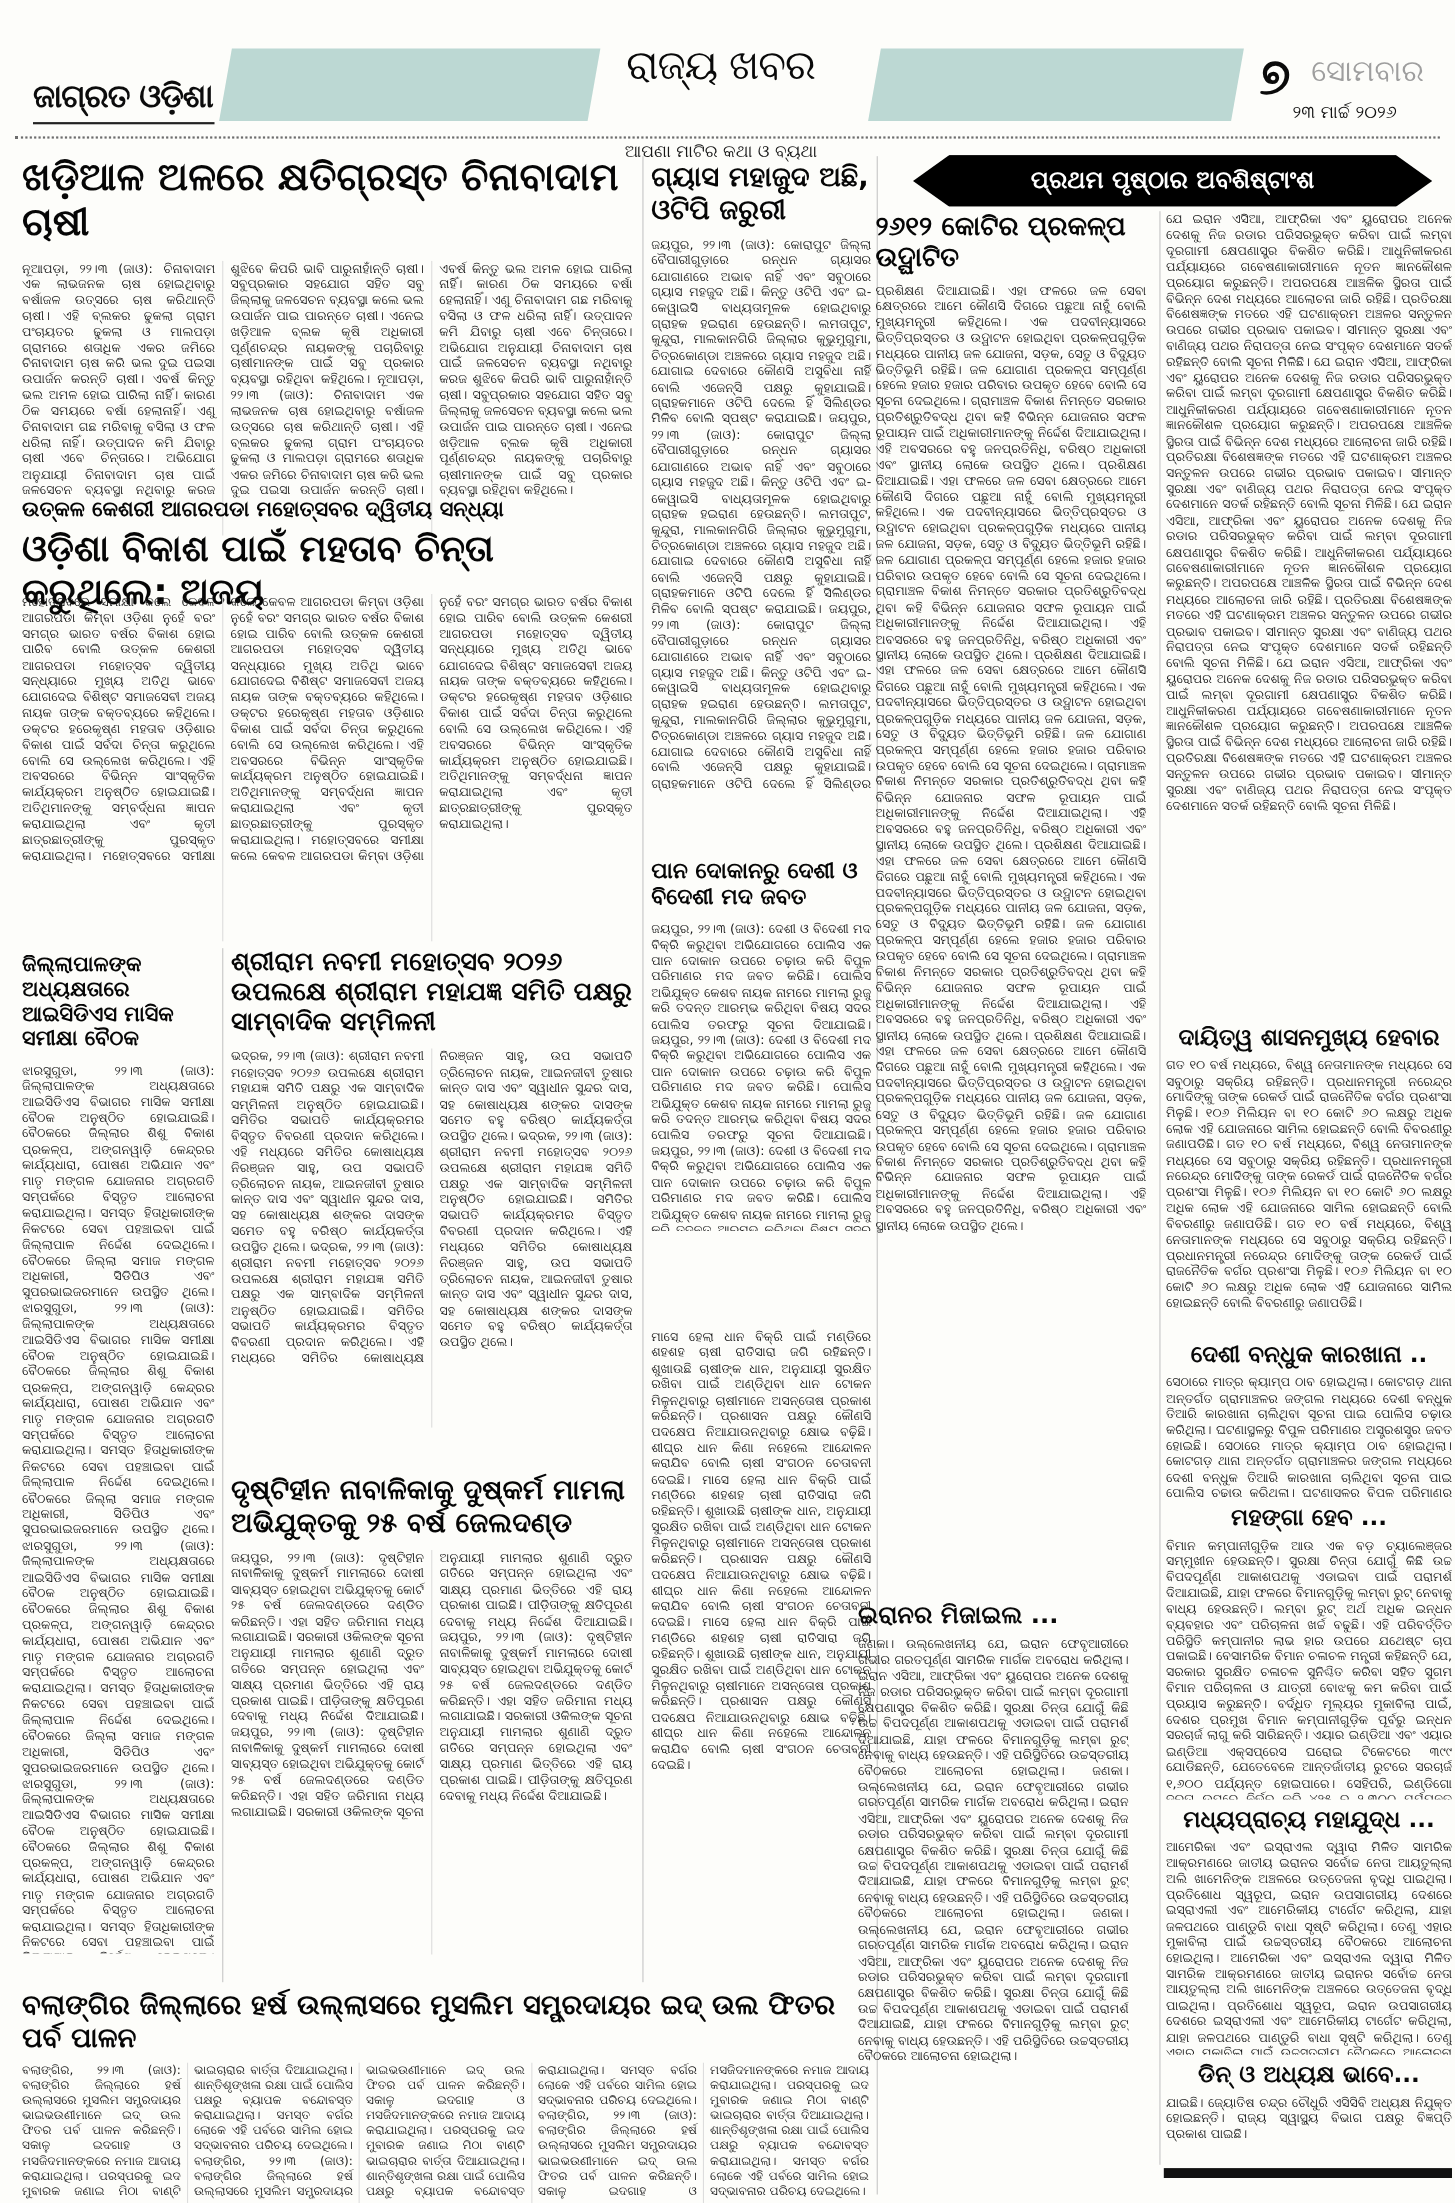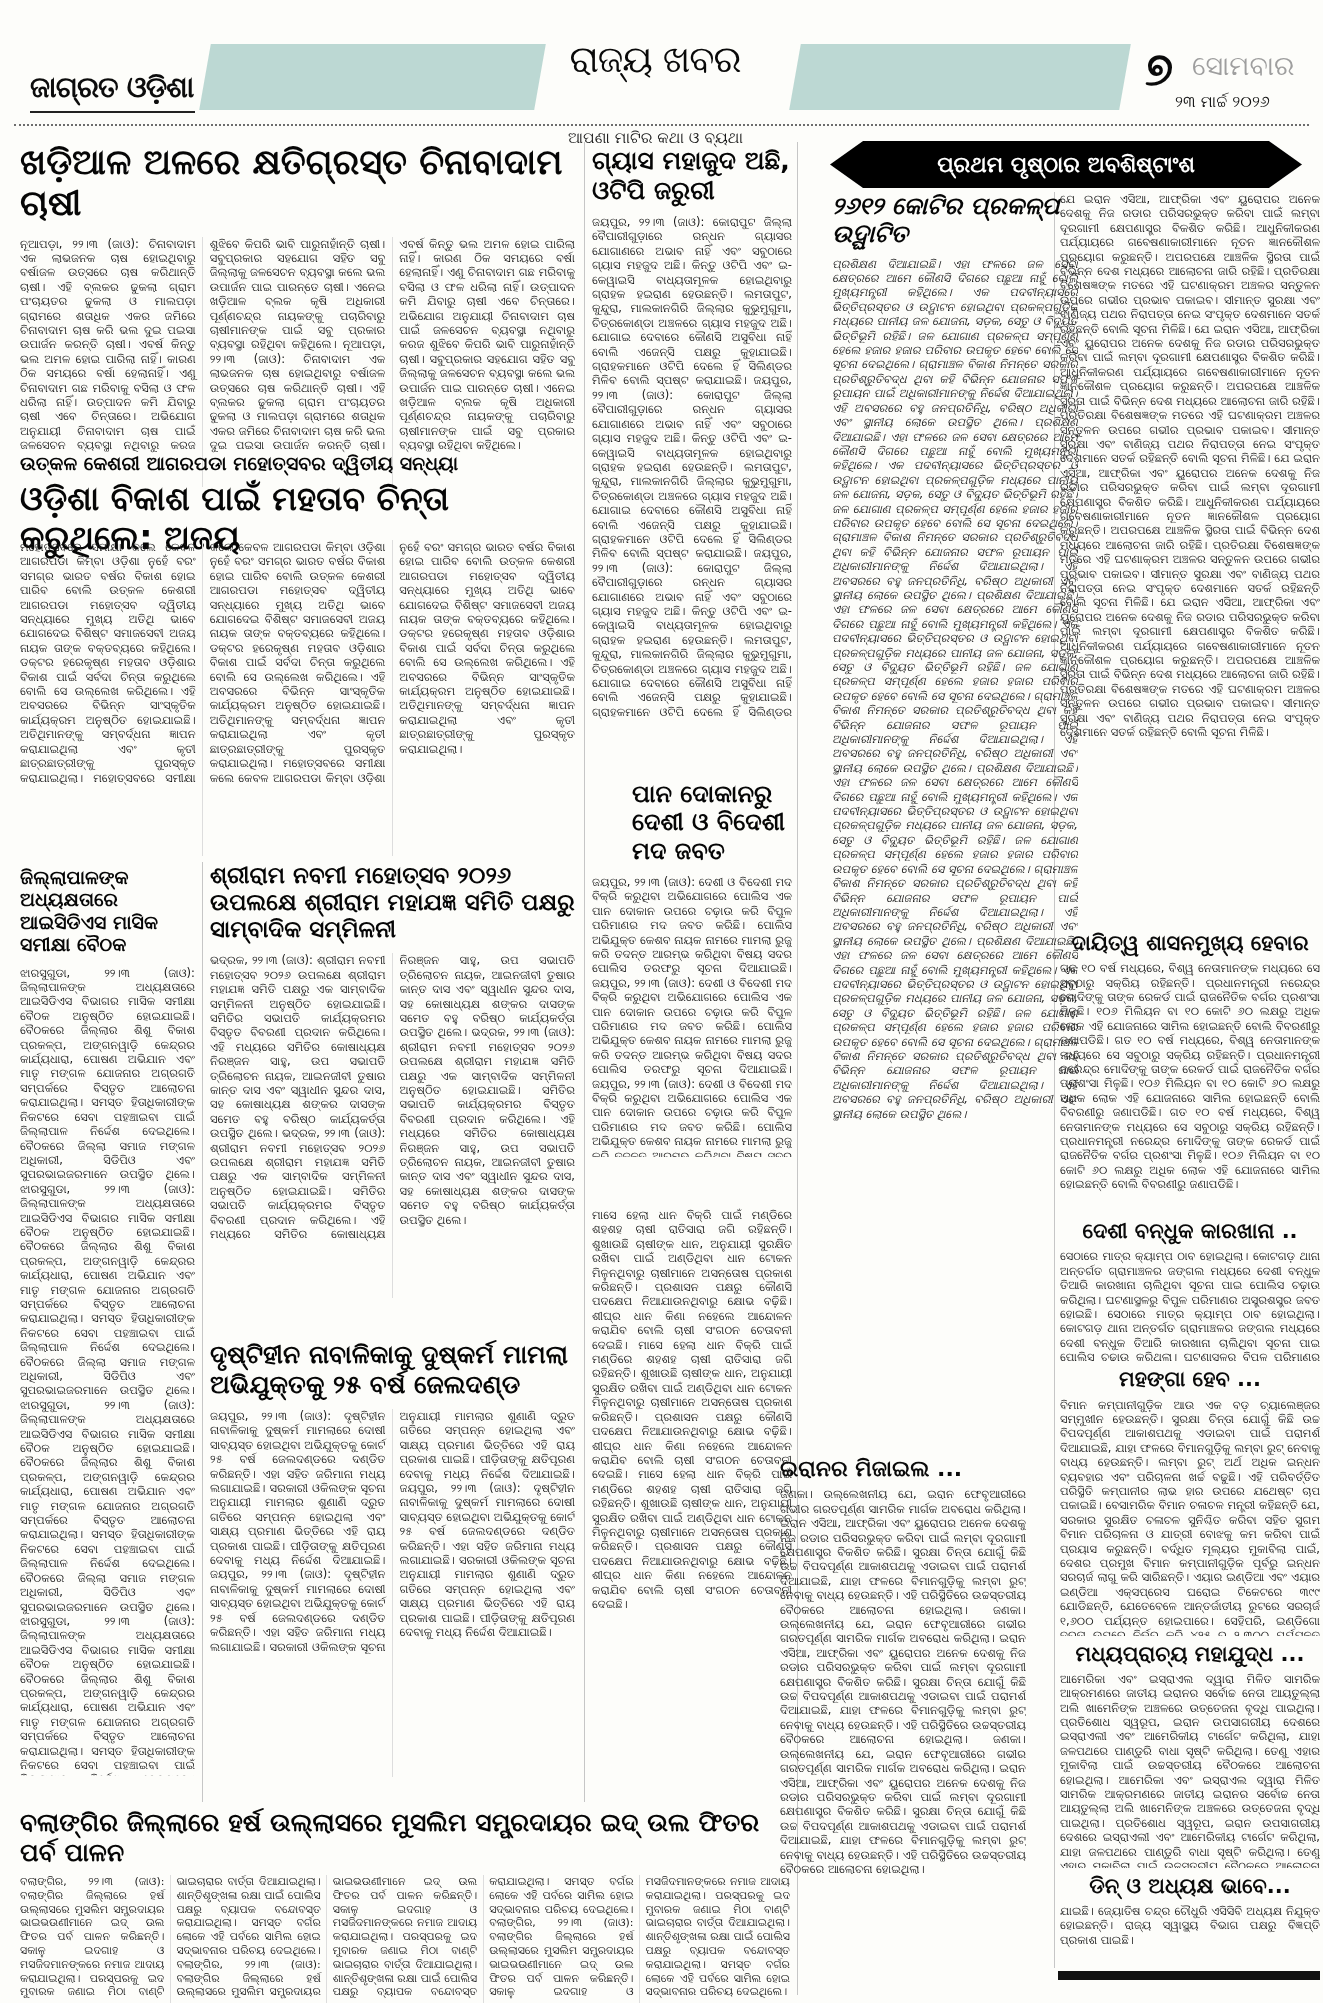--- a/index.html
+++ b/index.html
@@ -64,21 +64,21 @@
   <div class="abs" style="left:20px;top:142px;width:555px;">
     <div class="hl" style="font-size:35px;">ଖଡ଼ିଆଳ ଅଳରେ କ୍ଷତିଗ୍ରସ୍ତ ଚିନାବାଦାମ ଚାଷୀ</div>
     <div class="body-txt cols3" style="height:250px;margin-top:12px;">ନୂଆପଡ଼ା, ୨୨।୩ (ଜାଓ): ଚିନାବାଦାମ ଏକ ଲାଭଜନକ ଚାଷ ହୋଇଥିବାରୁ ବର୍ଷାଜଳ ଉତ୍ସରେ ଚାଷ କରିଥାନ୍ତି ଚାଷୀ। ଏହି ବ୍ଲକର ଢୁକଲା ଗ୍ରାମ ପଂଚାୟତର ଢୁକଲା ଓ ମାଲପଡ଼ା ଗ୍ରାମରେ ଶତାଧିକ ଏକର ଜମିରେ ଚିନାବାଦାମ ଚାଷ କରି ଭଲ ଦୁଇ ପଇସା ଉପାର୍ଜନ କରନ୍ତି ଚାଷୀ। ଏବର୍ଷ କିନ୍ତୁ ଭଲ ଅମଳ ହୋଇ ପାରିଲା ନାହିଁ। କାରଣ ଠିକ ସମୟରେ ବର୍ଷା ହେଲାନାହିଁ। ଏଣୁ ଚିନାବାଦାମ ଗଛ ମରିବାକୁ ବସିଲା ଓ ଫଳ ଧରିଲା ନାହିଁ। ଉତ୍ପାଦନ କମି ଯିବାରୁ ଚାଷୀ ଏବେ ଚିନ୍ତାରେ। ଅଭିଯୋଗ ଅନୁଯାୟୀ ଚିନାବାଦାମ ଚାଷ ପାଇଁ ଜଳସେଚନ ବ୍ୟବସ୍ଥା ନଥିବାରୁ କରଜ ଶୁଝିବେ କିପରି ଭାବି ପାରୁନାହାଁନ୍ତି ଚାଷୀ। ସବୁପ୍ରକାର ସହଯୋଗ ସହିତ ସବୁ ଜିଲ୍ଲାକୁ ଜଳସେଚନ ବ୍ୟବସ୍ଥା କଲେ ଭଲ ଉପାର୍ଜନ ପାଇ ପାରନ୍ତେ ଚାଷୀ। ଏନେଇ ଖଡ଼ିଆଳ ବ୍ଲକ କୃଷି ଅଧିକାରୀ ପୂର୍ଣ୍ଣଚନ୍ଦ୍ର ନାୟକଙ୍କୁ ପଚାରିବାରୁ ଚାଷୀମାନଙ୍କ ପାଇଁ ସବୁ ପ୍ରକାର ବ୍ୟବସ୍ଥା ରହିଥିବା କହିଥିଲେ। ନୂଆପଡ଼ା, ୨୨।୩ (ଜାଓ): ଚିନାବାଦାମ ଏକ ଲାଭଜନକ ଚାଷ ହୋଇଥିବାରୁ ବର୍ଷାଜଳ ଉତ୍ସରେ ଚାଷ କରିଥାନ୍ତି ଚାଷୀ। ଏହି ବ୍ଲକର ଢୁକଲା ଗ୍ରାମ ପଂଚାୟତର ଢୁକଲା ଓ ମାଲପଡ଼ା ଗ୍ରାମରେ ଶତାଧିକ ଏକର ଜମିରେ ଚିନାବାଦାମ ଚାଷ କରି ଭଲ ଦୁଇ ପଇସା ଉପାର୍ଜନ କରନ୍ତି ଚାଷୀ। ଏବର୍ଷ କିନ୍ତୁ ଭଲ ଅମଳ ହୋଇ ପାରିଲା ନାହିଁ। କାରଣ ଠିକ ସମୟରେ ବର୍ଷା ହେଲାନାହିଁ। ଏଣୁ ଚିନାବାଦାମ ଗଛ ମରିବାକୁ ବସିଲା ଓ ଫଳ ଧରିଲା ନାହିଁ। ଉତ୍ପାଦନ କମି ଯିବାରୁ ଚାଷୀ ଏବେ ଚିନ୍ତାରେ। ଅଭିଯୋଗ ଅନୁଯାୟୀ ଚିନାବାଦାମ ଚାଷ ପାଇଁ ଜଳସେଚନ ବ୍ୟବସ୍ଥା ନଥିବାରୁ କରଜ ଶୁଝିବେ କିପରି ଭାବି ପାରୁନାହାଁନ୍ତି ଚାଷୀ। ସବୁପ୍ରକାର ସହଯୋଗ ସହିତ ସବୁ ଜିଲ୍ଲାକୁ ଜଳସେଚନ ବ୍ୟବସ୍ଥା କଲେ ଭଲ ଉପାର୍ଜନ ପାଇ ପାରନ୍ତେ ଚାଷୀ। ଏନେଇ ଖଡ଼ିଆଳ ବ୍ଲକ କୃଷି ଅଧିକାରୀ ପୂର୍ଣ୍ଣଚନ୍ଦ୍ର ନାୟକଙ୍କୁ ପଚାରିବାରୁ ଚାଷୀମାନଙ୍କ ପାଇଁ ସବୁ ପ୍ରକାର ବ୍ୟବସ୍ଥା ରହିଥିବା କହିଥିଲେ।</div>
   </div>
 
   <div class="abs" style="left:592px;top:146px;width:200px;">
     <div class="hl center" style="font-size:25px;">ଗ୍ୟାସ ମହାଜୁଦ ଅଛି, ଓଟିପି ଜରୁରୀ</div>
     <div class="body-txt" style="height:505px;margin-top:10px;">ଜୟପୁର, ୨୨।୩ (ଜାଓ): କୋରାପୁଟ ଜିଲ୍ଲା ବୈପାରୀଗୁଡ଼ାରେ ରନ୍ଧନ ଗ୍ୟାସର ଯୋଗାଣରେ ଅଭାବ ନାହିଁ ଏବଂ ସବୁଠାରେ ଗ୍ୟାସ ମହଜୁଦ ଅଛି। କିନ୍ତୁ ଓଟିପି ଏବଂ ଇ-କେୱାଇସି ବାଧ୍ୟତାମୂଳକ ହୋଇଥିବାରୁ ଗ୍ରାହକ ହଇରାଣ ହେଉଛନ୍ତି। ଲମତାପୁଟ, କୁନ୍ଦୁରା, ମାଲକାନଗିରି ଜିଲ୍ଲାର କୁଭୁମୁଗୁମା, ଚିତ୍ରକୋଣ୍ଡା ଅଞ୍ଚଳରେ ଗ୍ୟାସ ମହଜୁଦ ଅଛି। ଯୋଗାଇ ଦେବାରେ କୌଣସି ଅସୁବିଧା ନାହିଁ ବୋଲି ଏଜେନ୍ସି ପକ୍ଷରୁ କୁହାଯାଇଛି। ଗ୍ରାହକମାନେ ଓଟିପି ଦେଲେ ହିଁ ସିଲିଣ୍ଡର ମିଳିବ ବୋଲି ସ୍ପଷ୍ଟ କରାଯାଇଛି। ଜୟପୁର, ୨୨।୩ (ଜାଓ): କୋରାପୁଟ ଜିଲ୍ଲା ବୈପାରୀଗୁଡ଼ାରେ ରନ୍ଧନ ଗ୍ୟାସର ଯୋଗାଣରେ ଅଭାବ ନାହିଁ ଏବଂ ସବୁଠାରେ ଗ୍ୟାସ ମହଜୁଦ ଅଛି। କିନ୍ତୁ ଓଟିପି ଏବଂ ଇ-କେୱାଇସି ବାଧ୍ୟତାମୂଳକ ହୋଇଥିବାରୁ ଗ୍ରାହକ ହଇରାଣ ହେଉଛନ୍ତି। ଲମତାପୁଟ, କୁନ୍ଦୁରା, ମାଲକାନଗିରି ଜିଲ୍ଲାର କୁଭୁମୁଗୁମା, ଚିତ୍ରକୋଣ୍ଡା ଅଞ୍ଚଳରେ ଗ୍ୟାସ ମହଜୁଦ ଅଛି। ଯୋଗାଇ ଦେବାରେ କୌଣସି ଅସୁବିଧା ନାହିଁ ବୋଲି ଏଜେନ୍ସି ପକ୍ଷରୁ କୁହାଯାଇଛି। ଗ୍ରାହକମାନେ ଓଟିପି ଦେଲେ ହିଁ ସିଲିଣ୍ଡର ମିଳିବ ବୋଲି ସ୍ପଷ୍ଟ କରାଯାଇଛି। ଜୟପୁର, ୨୨।୩ (ଜାଓ): କୋରାପୁଟ ଜିଲ୍ଲା ବୈପାରୀଗୁଡ଼ାରେ ରନ୍ଧନ ଗ୍ୟାସର ଯୋଗାଣରେ ଅଭାବ ନାହିଁ ଏବଂ ସବୁଠାରେ ଗ୍ୟାସ ମହଜୁଦ ଅଛି। କିନ୍ତୁ ଓଟିପି ଏବଂ ଇ-କେୱାଇସି ବାଧ୍ୟତାମୂଳକ ହୋଇଥିବାରୁ ଗ୍ରାହକ ହଇରାଣ ହେଉଛନ୍ତି। ଲମତାପୁଟ, କୁନ୍ଦୁରା, ମାଲକାନଗିରି ଜିଲ୍ଲାର କୁଭୁମୁଗୁମା, ଚିତ୍ରକୋଣ୍ଡା ଅଞ୍ଚଳରେ ଗ୍ୟାସ ମହଜୁଦ ଅଛି। ଯୋଗାଇ ଦେବାରେ କୌଣସି ଅସୁବିଧା ନାହିଁ ବୋଲି ଏଜେନ୍ସି ପକ୍ଷରୁ କୁହାଯାଇଛି। ଗ୍ରାହକମାନେ ଓଟିପି ଦେଲେ ହିଁ ସିଲିଣ୍ଡର ମିଳିବ ବୋଲି ସ୍ପଷ୍ଟ କରାଯାଇଛି।</div>
   </div>
 
-  <div class="abs" style="left:832px;top:192px;width:246px;font-style:italic;">
+  <div class="abs" style="left:796px;top:192px;width:246px;">
     <div class="hl" style="font-size:24px;">୨୬୧୨ କୋଟିର ପ୍ରକଳ୍ପ ଉଦ୍ଘାଟିତ</div>
     <div class="body-txt" style="height:1195px;margin-top:8px;">ପ୍ରଶିକ୍ଷଣ ଦିଆଯାଇଛି। ଏହା ଫଳରେ ଜଳ ସେବା କ୍ଷେତ୍ରରେ ଆମେ କୌଣସି ଦିଗରେ ପଛୁଆ ନାହୁଁ ବୋଲି ମୁଖ୍ୟମନ୍ତ୍ରୀ କହିଥିଲେ। ଏକ ପଦବୀନ୍ୟାସରେ ଭିତ୍ତିପ୍ରସ୍ତର ଓ ଉଦ୍ଘାଟନ ହୋଇଥିବା ପ୍ରକଳ୍ପଗୁଡ଼ିକ ମଧ୍ୟରେ ପାନୀୟ ଜଳ ଯୋଜନା, ସଡ଼କ, ସେତୁ ଓ ବିଦ୍ୟୁତ ଭିତ୍ତିଭୂମି ରହିଛି। ଜଳ ଯୋଗାଣ ପ୍ରକଳ୍ପ ସମ୍ପୂର୍ଣ୍ଣ ହେଲେ ହଜାର ହଜାର ପରିବାର ଉପକୃତ ହେବେ ବୋଲି ସେ ସୂଚନା ଦେଇଥିଲେ। ଗ୍ରାମାଞ୍ଚଳ ବିକାଶ ନିମନ୍ତେ ସରକାର ପ୍ରତିଶ୍ରୁତିବଦ୍ଧ ଥିବା କହି ବିଭିନ୍ନ ଯୋଜନାର ସଫଳ ରୂପାୟନ ପାଇଁ ଅଧିକାରୀମାନଙ୍କୁ ନିର୍ଦ୍ଦେଶ ଦିଆଯାଇଥିଲା। ଏହି ଅବସରରେ ବହୁ ଜନପ୍ରତିନିଧି, ବରିଷ୍ଠ ଅଧିକାରୀ ଏବଂ ସ୍ଥାନୀୟ ଲୋକେ ଉପସ୍ଥିତ ଥିଲେ। ପ୍ରଶିକ୍ଷଣ ଦିଆଯାଇଛି। ଏହା ଫଳରେ ଜଳ ସେବା କ୍ଷେତ୍ରରେ ଆମେ କୌଣସି ଦିଗରେ ପଛୁଆ ନାହୁଁ ବୋଲି ମୁଖ୍ୟମନ୍ତ୍ରୀ କହିଥିଲେ। ଏକ ପଦବୀନ୍ୟାସରେ ଭିତ୍ତିପ୍ରସ୍ତର ଓ ଉଦ୍ଘାଟନ ହୋଇଥିବା ପ୍ରକଳ୍ପଗୁଡ଼ିକ ମଧ୍ୟରେ ପାନୀୟ ଜଳ ଯୋଜନା, ସଡ଼କ, ସେତୁ ଓ ବିଦ୍ୟୁତ ଭିତ୍ତିଭୂମି ରହିଛି। ଜଳ ଯୋଗାଣ ପ୍ରକଳ୍ପ ସମ୍ପୂର୍ଣ୍ଣ ହେଲେ ହଜାର ହଜାର ପରିବାର ଉପକୃତ ହେବେ ବୋଲି ସେ ସୂଚନା ଦେଇଥିଲେ। ଗ୍ରାମାଞ୍ଚଳ ବିକାଶ ନିମନ୍ତେ ସରକାର ପ୍ରତିଶ୍ରୁତିବଦ୍ଧ ଥିବା କହି ବିଭିନ୍ନ ଯୋଜନାର ସଫଳ ରୂପାୟନ ପାଇଁ ଅଧିକାରୀମାନଙ୍କୁ ନିର୍ଦ୍ଦେଶ ଦିଆଯାଇଥିଲା। ଏହି ଅବସରରେ ବହୁ ଜନପ୍ରତିନିଧି, ବରିଷ୍ଠ ଅଧିକାରୀ ଏବଂ ସ୍ଥାନୀୟ ଲୋକେ ଉପସ୍ଥିତ ଥିଲେ। ପ୍ରଶିକ୍ଷଣ ଦିଆଯାଇଛି। ଏହା ଫଳରେ ଜଳ ସେବା କ୍ଷେତ୍ରରେ ଆମେ କୌଣସି ଦିଗରେ ପଛୁଆ ନାହୁଁ ବୋଲି ମୁଖ୍ୟମନ୍ତ୍ରୀ କହିଥିଲେ। ଏକ ପଦବୀନ୍ୟାସରେ ଭିତ୍ତିପ୍ରସ୍ତର ଓ ଉଦ୍ଘାଟନ ହୋଇଥିବା ପ୍ରକଳ୍ପଗୁଡ଼ିକ ମଧ୍ୟରେ ପାନୀୟ ଜଳ ଯୋଜନା, ସଡ଼କ, ସେତୁ ଓ ବିଦ୍ୟୁତ ଭିତ୍ତିଭୂମି ରହିଛି। ଜଳ ଯୋଗାଣ ପ୍ରକଳ୍ପ ସମ୍ପୂର୍ଣ୍ଣ ହେଲେ ହଜାର ହଜାର ପରିବାର ଉପକୃତ ହେବେ ବୋଲି ସେ ସୂଚନା ଦେଇଥିଲେ। ଗ୍ରାମାଞ୍ଚଳ ବିକାଶ ନିମନ୍ତେ ସରକାର ପ୍ରତିଶ୍ରୁତିବଦ୍ଧ ଥିବା କହି ବିଭିନ୍ନ ଯୋଜନାର ସଫଳ ରୂପାୟନ ପାଇଁ ଅଧିକାରୀମାନଙ୍କୁ ନିର୍ଦ୍ଦେଶ ଦିଆଯାଇଥିଲା। ଏହି ଅବସରରେ ବହୁ ଜନପ୍ରତିନିଧି, ବରିଷ୍ଠ ଅଧିକାରୀ ଏବଂ ସ୍ଥାନୀୟ ଲୋକେ ଉପସ୍ଥିତ ଥିଲେ। ପ୍ରଶିକ୍ଷଣ ଦିଆଯାଇଛି। ଏହା ଫଳରେ ଜଳ ସେବା କ୍ଷେତ୍ରରେ ଆମେ କୌଣସି ଦିଗରେ ପଛୁଆ ନାହୁଁ ବୋଲି ମୁଖ୍ୟମନ୍ତ୍ରୀ କହିଥିଲେ। ଏକ ପଦବୀନ୍ୟାସରେ ଭିତ୍ତିପ୍ରସ୍ତର ଓ ଉଦ୍ଘାଟନ ହୋଇଥିବା ପ୍ରକଳ୍ପଗୁଡ଼ିକ ମଧ୍ୟରେ ପାନୀୟ ଜଳ ଯୋଜନା, ସଡ଼କ, ସେତୁ ଓ ବିଦ୍ୟୁତ ଭିତ୍ତିଭୂମି ରହିଛି। ଜଳ ଯୋଗାଣ ପ୍ରକଳ୍ପ ସମ୍ପୂର୍ଣ୍ଣ ହେଲେ ହଜାର ହଜାର ପରିବାର ଉପକୃତ ହେବେ ବୋଲି ସେ ସୂଚନା ଦେଇଥିଲେ। ଗ୍ରାମାଞ୍ଚଳ ବିକାଶ ନିମନ୍ତେ ସରକାର ପ୍ରତିଶ୍ରୁତିବଦ୍ଧ ଥିବା କହି ବିଭିନ୍ନ ଯୋଜନାର ସଫଳ ରୂପାୟନ ପାଇଁ ଅଧିକାରୀମାନଙ୍କୁ ନିର୍ଦ୍ଦେଶ ଦିଆଯାଇଥିଲା। ଏହି ଅବସରରେ ବହୁ ଜନପ୍ରତିନିଧି, ବରିଷ୍ଠ ଅଧିକାରୀ ଏବଂ ସ୍ଥାନୀୟ ଲୋକେ ଉପସ୍ଥିତ ଥିଲେ। ପ୍ରଶିକ୍ଷଣ ଦିଆଯାଇଛି। ଏହା ଫଳରେ ଜଳ ସେବା କ୍ଷେତ୍ରରେ ଆମେ କୌଣସି ଦିଗରେ ପଛୁଆ ନାହୁଁ ବୋଲି ମୁଖ୍ୟମନ୍ତ୍ରୀ କହିଥିଲେ। ଏକ ପଦବୀନ୍ୟାସରେ ଭିତ୍ତିପ୍ରସ୍ତର ଓ ଉଦ୍ଘାଟନ ହୋଇଥିବା ପ୍ରକଳ୍ପଗୁଡ଼ିକ ମଧ୍ୟରେ ପାନୀୟ ଜଳ ଯୋଜନା, ସଡ଼କ, ସେତୁ ଓ ବିଦ୍ୟୁତ ଭିତ୍ତିଭୂମି ରହିଛି। ଜଳ ଯୋଗାଣ ପ୍ରକଳ୍ପ ସମ୍ପୂର୍ଣ୍ଣ ହେଲେ ହଜାର ହଜାର ପରିବାର ଉପକୃତ ହେବେ ବୋଲି ସେ ସୂଚନା ଦେଇଥିଲେ। ଗ୍ରାମାଞ୍ଚଳ ବିକାଶ ନିମନ୍ତେ ସରକାର ପ୍ରତିଶ୍ରୁତିବଦ୍ଧ ଥିବା କହି ବିଭିନ୍ନ ଯୋଜନାର ସଫଳ ରୂପାୟନ ପାଇଁ ଅଧିକାରୀମାନଙ୍କୁ ନିର୍ଦ୍ଦେଶ ଦିଆଯାଇଥିଲା। ଏହି ଅବସରରେ ବହୁ ଜନପ୍ରତିନିଧି, ବରିଷ୍ଠ ଅଧିକାରୀ ଏବଂ ସ୍ଥାନୀୟ ଲୋକେ ଉପସ୍ଥିତ ଥିଲେ।</div>
   </div>
 
   <div class="abs" style="left:780px;top:1450px;width:246px;">
     <div class="subhead" style="text-align:left;font-size:22px;">ଇରାନର ମିଜାଇଲ ...</div>
     <div class="body-txt" style="height:505px;">ଜଣକା। ଉଲ୍ଲେଖନୀୟ ଯେ, ଇରାନ ଫେବୃଆରୀରେ ଗଭୀର ଗରତପୂର୍ଣ୍ଣ ସାମରିକ ମାର୍ଗକ ଅବରୋଧ କରିଥିଲା। ଇରାନ ଏସିଆ, ଆଫ୍ରିକା ଏବଂ ୟୁରୋପର ଅନେକ ଦେଶକୁ ନିଜ ରଡାର ପରିସରଭୁକ୍ତ କରିବା ପାଇଁ ଲମ୍ବା ଦୂରଗାମୀ କ୍ଷେପଣାସ୍ତ୍ର ବିକଶିତ କରିଛି। ସୁରକ୍ଷା ଚିନ୍ତା ଯୋଗୁଁ କିଛି ଉଚ୍ଚ ବିପଦପୂର୍ଣ୍ଣ ଆକାଶପଥକୁ ଏଡାଇବା ପାଇଁ ପରାମର୍ଶ ଦିଆଯାଇଛି, ଯାହା ଫଳରେ ବିମାନଗୁଡ଼ିକୁ ଲମ୍ବା ରୁଟ୍ ନେବାକୁ ବାଧ୍ୟ ହେଉଛନ୍ତି। ଏହି ପରିସ୍ଥିତିରେ ଉଚ୍ଚସ୍ତରୀୟ ବୈଠକରେ ଆଲୋଚନା ହୋଇଥିଲା। ଜଣକା। ଉଲ୍ଲେଖନୀୟ ଯେ, ଇରାନ ଫେବୃଆରୀରେ ଗଭୀର ଗରତପୂର୍ଣ୍ଣ ସାମରିକ ମାର୍ଗକ ଅବରୋଧ କରିଥିଲା। ଇରାନ ଏସିଆ, ଆଫ୍ରିକା ଏବଂ ୟୁରୋପର ଅନେକ ଦେଶକୁ ନିଜ ରଡାର ପରିସରଭୁକ୍ତ କରିବା ପାଇଁ ଲମ୍ବା ଦୂରଗାମୀ କ୍ଷେପଣାସ୍ତ୍ର ବିକଶିତ କରିଛି। ସୁରକ୍ଷା ଚିନ୍ତା ଯୋଗୁଁ କିଛି ଉଚ୍ଚ ବିପଦପୂର୍ଣ୍ଣ ଆକାଶପଥକୁ ଏଡାଇବା ପାଇଁ ପରାମର୍ଶ ଦିଆଯାଇଛି, ଯାହା ଫଳରେ ବିମାନଗୁଡ଼ିକୁ ଲମ୍ବା ରୁଟ୍ ନେବାକୁ ବାଧ୍ୟ ହେଉଛନ୍ତି। ଏହି ପରିସ୍ଥିତିରେ ଉଚ୍ଚସ୍ତରୀୟ ବୈଠକରେ ଆଲୋଚନା ହୋଇଥିଲା। ଜଣକା। ଉଲ୍ଲେଖନୀୟ ଯେ, ଇରାନ ଫେବୃଆରୀରେ ଗଭୀର ଗରତପୂର୍ଣ୍ଣ ସାମରିକ ମାର୍ଗକ ଅବରୋଧ କରିଥିଲା। ଇରାନ ଏସିଆ, ଆଫ୍ରିକା ଏବଂ ୟୁରୋପର ଅନେକ ଦେଶକୁ ନିଜ ରଡାର ପରିସରଭୁକ୍ତ କରିବା ପାଇଁ ଲମ୍ବା ଦୂରଗାମୀ କ୍ଷେପଣାସ୍ତ୍ର ବିକଶିତ କରିଛି। ସୁରକ୍ଷା ଚିନ୍ତା ଯୋଗୁଁ କିଛି ଉଚ୍ଚ ବିପଦପୂର୍ଣ୍ଣ ଆକାଶପଥକୁ ଏଡାଇବା ପାଇଁ ପରାମର୍ଶ ଦିଆଯାଇଛି, ଯାହା ଫଳରେ ବିମାନଗୁଡ଼ିକୁ ଲମ୍ବା ରୁଟ୍ ନେବାକୁ ବାଧ୍ୟ ହେଉଛନ୍ତି। ଏହି ପରିସ୍ଥିତିରେ ଉଚ୍ଚସ୍ତରୀୟ ବୈଠକରେ ଆଲୋଚନା ହୋଇଥିଲା।</div>
   </div>
 
   <div class="abs" style="left:1060px;top:192px;width:260px;">
@@ -112,21 +112,21 @@
     <div class="hl center" style="font-size:23px;">ଶ୍ରୀରାମ ନବମୀ ମହୋତ୍ସବ ୨୦୨୬ ଉପଲକ୍ଷେ ଶ୍ରୀରାମ ମହାଯଜ୍ଞ ସମିତି ପକ୍ଷରୁ ସାମ୍ବାଦିକ ସମ୍ମିଳନୀ</div>
     <div class="body-txt cols2" style="height:345px;margin-top:10px;">ଭଦ୍ରକ, ୨୨।୩ (ଜାଓ): ଶ୍ରୀରାମ ନବମୀ ମହୋତ୍ସବ ୨୦୨୬ ଉପଲକ୍ଷେ ଶ୍ରୀରାମ ମହାଯଜ୍ଞ ସମିତି ପକ୍ଷରୁ ଏକ ସାମ୍ବାଦିକ ସମ୍ମିଳନୀ ଅନୁଷ୍ଠିତ ହୋଇଯାଇଛି। ସମିତିର ସଭାପତି କାର୍ଯ୍ୟକ୍ରମର ବିସ୍ତୃତ ବିବରଣୀ ପ୍ରଦାନ କରିଥିଲେ। ଏହି ମଧ୍ୟରେ ସମିତିର କୋଷାଧ୍ୟକ୍ଷ ନିରଞ୍ଜନ ସାହୁ, ଉପ ସଭାପତି ତ୍ରିଲୋଚନ ନାୟକ, ଆଇନଜୀବୀ ତୁଷାର କାନ୍ତ ଦାସ ଏବଂ ସ୍ୱାଧୀନ ସୁନ୍ଦର ଦାସ, ସହ କୋଷାଧ୍ୟକ୍ଷ ଶଙ୍କର ଦାସଙ୍କ ସମେତ ବହୁ ବରିଷ୍ଠ କାର୍ଯ୍ୟକର୍ତ୍ତା ଉପସ୍ଥିତ ଥିଲେ। ଭଦ୍ରକ, ୨୨।୩ (ଜାଓ): ଶ୍ରୀରାମ ନବମୀ ମହୋତ୍ସବ ୨୦୨୬ ଉପଲକ୍ଷେ ଶ୍ରୀରାମ ମହାଯଜ୍ଞ ସମିତି ପକ୍ଷରୁ ଏକ ସାମ୍ବାଦିକ ସମ୍ମିଳନୀ ଅନୁଷ୍ଠିତ ହୋଇଯାଇଛି। ସମିତିର ସଭାପତି କାର୍ଯ୍ୟକ୍ରମର ବିସ୍ତୃତ ବିବରଣୀ ପ୍ରଦାନ କରିଥିଲେ। ଏହି ମଧ୍ୟରେ ସମିତିର କୋଷାଧ୍ୟକ୍ଷ ନିରଞ୍ଜନ ସାହୁ, ଉପ ସଭାପତି ତ୍ରିଲୋଚନ ନାୟକ, ଆଇନଜୀବୀ ତୁଷାର କାନ୍ତ ଦାସ ଏବଂ ସ୍ୱାଧୀନ ସୁନ୍ଦର ଦାସ, ସହ କୋଷାଧ୍ୟକ୍ଷ ଶଙ୍କର ଦାସଙ୍କ ସମେତ ବହୁ ବରିଷ୍ଠ କାର୍ଯ୍ୟକର୍ତ୍ତା ଉପସ୍ଥିତ ଥିଲେ। ଭଦ୍ରକ, ୨୨।୩ (ଜାଓ): ଶ୍ରୀରାମ ନବମୀ ମହୋତ୍ସବ ୨୦୨୬ ଉପଲକ୍ଷେ ଶ୍ରୀରାମ ମହାଯଜ୍ଞ ସମିତି ପକ୍ଷରୁ ଏକ ସାମ୍ବାଦିକ ସମ୍ମିଳନୀ ଅନୁଷ୍ଠିତ ହୋଇଯାଇଛି। ସମିତିର ସଭାପତି କାର୍ଯ୍ୟକ୍ରମର ବିସ୍ତୃତ ବିବରଣୀ ପ୍ରଦାନ କରିଥିଲେ। ଏହି ମଧ୍ୟରେ ସମିତିର କୋଷାଧ୍ୟକ୍ଷ ନିରଞ୍ଜନ ସାହୁ, ଉପ ସଭାପତି ତ୍ରିଲୋଚନ ନାୟକ, ଆଇନଜୀବୀ ତୁଷାର କାନ୍ତ ଦାସ ଏବଂ ସ୍ୱାଧୀନ ସୁନ୍ଦର ଦାସ, ସହ କୋଷାଧ୍ୟକ୍ଷ ଶଙ୍କର ଦାସଙ୍କ ସମେତ ବହୁ ବରିଷ୍ଠ କାର୍ଯ୍ୟକର୍ତ୍ତା ଉପସ୍ଥିତ ଥିଲେ।</div>
   </div>
 
   <div class="abs" style="left:210px;top:1340px;width:365px;">
     <div class="hl center" style="font-size:25px;">ଦୃଷ୍ଟିହୀନ ନାବାଳିକାକୁ ଦୁଷ୍କର୍ମ ମାମଲା ଅଭିଯୁକ୍ତକୁ ୨୫ ବର୍ଷ ଜେଲଦଣ୍ଡ</div>
     <div class="body-txt cols2" style="height:368px;margin-top:10px;">ଜୟପୁର, ୨୨।୩ (ଜାଓ): ଦୃଷ୍ଟିହୀନ ନାବାଳିକାକୁ ଦୁଷ୍କର୍ମ ମାମଲାରେ ଦୋଷୀ ସାବ୍ୟସ୍ତ ହୋଇଥିବା ଅଭିଯୁକ୍ତକୁ କୋର୍ଟ ୨୫ ବର୍ଷ ଜେଲଦଣ୍ଡରେ ଦଣ୍ଡିତ କରିଛନ୍ତି। ଏହା ସହିତ ଜରିମାନା ମଧ୍ୟ ଲଗାଯାଇଛି। ସରକାରୀ ଓକିଲଙ୍କ ସୂଚନା ଅନୁଯାୟୀ ମାମଲାର ଶୁଣାଣି ଦ୍ରୁତ ଗତିରେ ସମ୍ପନ୍ନ ହୋଇଥିଲା ଏବଂ ସାକ୍ଷ୍ୟ ପ୍ରମାଣ ଭିତ୍ତିରେ ଏହି ରାୟ ପ୍ରକାଶ ପାଇଛି। ପୀଡ଼ିତାଙ୍କୁ କ୍ଷତିପୂରଣ ଦେବାକୁ ମଧ୍ୟ ନିର୍ଦ୍ଦେଶ ଦିଆଯାଇଛି। ଜୟପୁର, ୨୨।୩ (ଜାଓ): ଦୃଷ୍ଟିହୀନ ନାବାଳିକାକୁ ଦୁଷ୍କର୍ମ ମାମଲାରେ ଦୋଷୀ ସାବ୍ୟସ୍ତ ହୋଇଥିବା ଅଭିଯୁକ୍ତକୁ କୋର୍ଟ ୨୫ ବର୍ଷ ଜେଲଦଣ୍ଡରେ ଦଣ୍ଡିତ କରିଛନ୍ତି। ଏହା ସହିତ ଜରିମାନା ମଧ୍ୟ ଲଗାଯାଇଛି। ସରକାରୀ ଓକିଲଙ୍କ ସୂଚନା ଅନୁଯାୟୀ ମାମଲାର ଶୁଣାଣି ଦ୍ରୁତ ଗତିରେ ସମ୍ପନ୍ନ ହୋଇଥିଲା ଏବଂ ସାକ୍ଷ୍ୟ ପ୍ରମାଣ ଭିତ୍ତିରେ ଏହି ରାୟ ପ୍ରକାଶ ପାଇଛି। ପୀଡ଼ିତାଙ୍କୁ କ୍ଷତିପୂରଣ ଦେବାକୁ ମଧ୍ୟ ନିର୍ଦ୍ଦେଶ ଦିଆଯାଇଛି। ଜୟପୁର, ୨୨।୩ (ଜାଓ): ଦୃଷ୍ଟିହୀନ ନାବାଳିକାକୁ ଦୁଷ୍କର୍ମ ମାମଲାରେ ଦୋଷୀ ସାବ୍ୟସ୍ତ ହୋଇଥିବା ଅଭିଯୁକ୍ତକୁ କୋର୍ଟ ୨୫ ବର୍ଷ ଜେଲଦଣ୍ଡରେ ଦଣ୍ଡିତ କରିଛନ୍ତି। ଏହା ସହିତ ଜରିମାନା ମଧ୍ୟ ଲଗାଯାଇଛି। ସରକାରୀ ଓକିଲଙ୍କ ସୂଚନା ଅନୁଯାୟୀ ମାମଲାର ଶୁଣାଣି ଦ୍ରୁତ ଗତିରେ ସମ୍ପନ୍ନ ହୋଇଥିଲା ଏବଂ ସାକ୍ଷ୍ୟ ପ୍ରମାଣ ଭିତ୍ତିରେ ଏହି ରାୟ ପ୍ରକାଶ ପାଇଛି। ପୀଡ଼ିତାଙ୍କୁ କ୍ଷତିପୂରଣ ଦେବାକୁ ମଧ୍ୟ ନିର୍ଦ୍ଦେଶ ଦିଆଯାଇଛି।</div>
   </div>
 
   <div class="abs" style="left:592px;top:780px;width:200px;">
-    <div class="hl center" style="font-size:24px;margin-left:40px;">ପାନ ଦୋକାନରୁ ଦେଶୀ ଓ ବିଦେଶୀ ମଦ ଜବତ</div>
+    <div class="hl center" style="font-size:20px;">ପାନ ଦୋକାନରୁ ଦେଶୀ ଓ ବିଦେଶୀ ମଦ ଜବତ</div>
     <div class="body-txt" style="height:282px;margin-top:10px;">ଜୟପୁର, ୨୨।୩ (ଜାଓ): ଦେଶୀ ଓ ବିଦେଶୀ ମଦ ବିକ୍ରି କରୁଥିବା ଅଭିଯୋଗରେ ପୋଲିସ ଏକ ପାନ ଦୋକାନ ଉପରେ ଚଢ଼ାଉ କରି ବିପୁଳ ପରିମାଣର ମଦ ଜବତ କରିଛି। ପୋଲିସ ଅଭିଯୁକ୍ତ କେଶବ ନାୟକ ନାମରେ ମାମଲା ରୁଜୁ କରି ତଦନ୍ତ ଆରମ୍ଭ କରିଥିବା ବିଷୟ ସଦର ପୋଲିସ ତରଫରୁ ସୂଚନା ଦିଆଯାଇଛି। ଜୟପୁର, ୨୨।୩ (ଜାଓ): ଦେଶୀ ଓ ବିଦେଶୀ ମଦ ବିକ୍ରି କରୁଥିବା ଅଭିଯୋଗରେ ପୋଲିସ ଏକ ପାନ ଦୋକାନ ଉପରେ ଚଢ଼ାଉ କରି ବିପୁଳ ପରିମାଣର ମଦ ଜବତ କରିଛି। ପୋଲିସ ଅଭିଯୁକ୍ତ କେଶବ ନାୟକ ନାମରେ ମାମଲା ରୁଜୁ କରି ତଦନ୍ତ ଆରମ୍ଭ କରିଥିବା ବିଷୟ ସଦର ପୋଲିସ ତରଫରୁ ସୂଚନା ଦିଆଯାଇଛି। ଜୟପୁର, ୨୨।୩ (ଜାଓ): ଦେଶୀ ଓ ବିଦେଶୀ ମଦ ବିକ୍ରି କରୁଥିବା ଅଭିଯୋଗରେ ପୋଲିସ ଏକ ପାନ ଦୋକାନ ଉପରେ ଚଢ଼ାଉ କରି ବିପୁଳ ପରିମାଣର ମଦ ଜବତ କରିଛି। ପୋଲିସ ଅଭିଯୁକ୍ତ କେଶବ ନାୟକ ନାମରେ ମାମଲା ରୁଜୁ କରି ତଦନ୍ତ ଆରମ୍ଭ କରିଥିବା ବିଷୟ ସଦର ପୋଲିସ ତରଫରୁ ସୂଚନା ଦିଆଯାଇଛି।</div>
   </div>
 
   <div class="abs" style="left:592px;top:1198px;width:200px;">
     <div class="body-txt" style="height:482px;margin-top:10px;">ମାସେ ହେଲା ଧାନ ବିକ୍ରି ପାଇଁ ମଣ୍ଡିରେ ଶହଶହ ଚାଷୀ ରାତିସାରା ଜଗି ରହିଛନ୍ତି। ଶୁଖାଉଛି ଚାଷୀଙ୍କ ଧାନ, ଅନୁଯାୟୀ ସୁରକ୍ଷିତ ରଖିବା ପାଇଁ ଅଣ୍ଡିଥିବା ଧାନ ଟୋକନ ମିଳୁନଥିବାରୁ ଚାଷୀମାନେ ଅସନ୍ତୋଷ ପ୍ରକାଶ କରିଛନ୍ତି। ପ୍ରଶାସନ ପକ୍ଷରୁ କୌଣସି ପଦକ୍ଷେପ ନିଆଯାଉନଥିବାରୁ କ୍ଷୋଭ ବଢ଼ିଛି। ଶୀଘ୍ର ଧାନ କିଣା ନହେଲେ ଆନ୍ଦୋଳନ କରାଯିବ ବୋଲି ଚାଷୀ ସଂଗଠନ ଚେତାବନୀ ଦେଇଛି। ମାସେ ହେଲା ଧାନ ବିକ୍ରି ପାଇଁ ମଣ୍ଡିରେ ଶହଶହ ଚାଷୀ ରାତିସାରା ଜଗି ରହିଛନ୍ତି। ଶୁଖାଉଛି ଚାଷୀଙ୍କ ଧାନ, ଅନୁଯାୟୀ ସୁରକ୍ଷିତ ରଖିବା ପାଇଁ ଅଣ୍ଡିଥିବା ଧାନ ଟୋକନ ମିଳୁନଥିବାରୁ ଚାଷୀମାନେ ଅସନ୍ତୋଷ ପ୍ରକାଶ କରିଛନ୍ତି। ପ୍ରଶାସନ ପକ୍ଷରୁ କୌଣସି ପଦକ୍ଷେପ ନିଆଯାଉନଥିବାରୁ କ୍ଷୋଭ ବଢ଼ିଛି। ଶୀଘ୍ର ଧାନ କିଣା ନହେଲେ ଆନ୍ଦୋଳନ କରାଯିବ ବୋଲି ଚାଷୀ ସଂଗଠନ ଚେତାବନୀ ଦେଇଛି। ମାସେ ହେଲା ଧାନ ବିକ୍ରି ପାଇଁ ମଣ୍ଡିରେ ଶହଶହ ଚାଷୀ ରାତିସାରା ଜଗି ରହିଛନ୍ତି। ଶୁଖାଉଛି ଚାଷୀଙ୍କ ଧାନ, ଅନୁଯାୟୀ ସୁରକ୍ଷିତ ରଖିବା ପାଇଁ ଅଣ୍ଡିଥିବା ଧାନ ଟୋକନ ମିଳୁନଥିବାରୁ ଚାଷୀମାନେ ଅସନ୍ତୋଷ ପ୍ରକାଶ କରିଛନ୍ତି। ପ୍ରଶାସନ ପକ୍ଷରୁ କୌଣସି ପଦକ୍ଷେପ ନିଆଯାଉନଥିବାରୁ କ୍ଷୋଭ ବଢ଼ିଛି। ଶୀଘ୍ର ଧାନ କିଣା ନହେଲେ ଆନ୍ଦୋଳନ କରାଯିବ ବୋଲି ଚାଷୀ ସଂଗଠନ ଚେତାବନୀ ଦେଇଛି।</div>
   </div>
 
   <div class="abs" style="left:20px;top:1808px;width:770px;">
     <div class="hl center" style="font-size:25px;">ବଲାଙ୍ଗିର ଜିଲ୍ଲାରେ ହର୍ଷ ଉଲ୍ଲାସରେ ମୁସଲିମ ସମ୍ପ୍ରଦାୟର ଇଦ୍ ଉଲ ଫିତର ପର୍ବ ପାଳନ</div>
     <div class="body-txt cols5" style="height:138px;margin-top:8px;font-size:11px;line-height:13.8px;">ବଲାଙ୍ଗିର, ୨୨।୩ (ଜାଓ): ବଲାଙ୍ଗିର ଜିଲ୍ଲାରେ ହର୍ଷ ଉଲ୍ଲାସରେ ମୁସଲିମ ସମ୍ପ୍ରଦାୟର ଭାଇଭଉଣୀମାନେ ଇଦ୍ ଉଲ ଫିତର ପର୍ବ ପାଳନ କରିଛନ୍ତି। ସକାଳୁ ଇଦଗାହ ଓ ମସଜିଦମାନଙ୍କରେ ନମାଜ ଆଦାୟ କରାଯାଇଥିଲା। ପରସ୍ପରକୁ ଇଦ ମୁବାରକ ଜଣାଇ ମିଠା ବାଣ୍ଟି ଭାଇଚାରାର ବାର୍ତ୍ତା ଦିଆଯାଇଥିଲା। ଶାନ୍ତିଶୃଙ୍ଖଳା ରକ୍ଷା ପାଇଁ ପୋଲିସ ପକ୍ଷରୁ ବ୍ୟାପକ ବନ୍ଦୋବସ୍ତ କରାଯାଇଥିଲା। ସମସ୍ତ ବର୍ଗର ଲୋକେ ଏହି ପର୍ବରେ ସାମିଲ ହୋଇ ସଦ୍ଭାବନାର ପରିଚୟ ଦେଇଥିଲେ। ବଲାଙ୍ଗିର, ୨୨।୩ (ଜାଓ): ବଲାଙ୍ଗିର ଜିଲ୍ଲାରେ ହର୍ଷ ଉଲ୍ଲାସରେ ମୁସଲିମ ସମ୍ପ୍ରଦାୟର ଭାଇଭଉଣୀମାନେ ଇଦ୍ ଉଲ ଫିତର ପର୍ବ ପାଳନ କରିଛନ୍ତି। ସକାଳୁ ଇଦଗାହ ଓ ମସଜିଦମାନଙ୍କରେ ନମାଜ ଆଦାୟ କରାଯାଇଥିଲା। ପରସ୍ପରକୁ ଇଦ ମୁବାରକ ଜଣାଇ ମିଠା ବାଣ୍ଟି ଭାଇଚାରାର ବାର୍ତ୍ତା ଦିଆଯାଇଥିଲା। ଶାନ୍ତିଶୃଙ୍ଖଳା ରକ୍ଷା ପାଇଁ ପୋଲିସ ପକ୍ଷରୁ ବ୍ୟାପକ ବନ୍ଦୋବସ୍ତ କରାଯାଇଥିଲା। ସମସ୍ତ ବର୍ଗର ଲୋକେ ଏହି ପର୍ବରେ ସାମିଲ ହୋଇ ସଦ୍ଭାବନାର ପରିଚୟ ଦେଇଥିଲେ। ବଲାଙ୍ଗିର, ୨୨।୩ (ଜାଓ): ବଲାଙ୍ଗିର ଜିଲ୍ଲାରେ ହର୍ଷ ଉଲ୍ଲାସରେ ମୁସଲିମ ସମ୍ପ୍ରଦାୟର ଭାଇଭଉଣୀମାନେ ଇଦ୍ ଉଲ ଫିତର ପର୍ବ ପାଳନ କରିଛନ୍ତି। ସକାଳୁ ଇଦଗାହ ଓ ମସଜିଦମାନଙ୍କରେ ନମାଜ ଆଦାୟ କରାଯାଇଥିଲା। ପରସ୍ପରକୁ ଇଦ ମୁବାରକ ଜଣାଇ ମିଠା ବାଣ୍ଟି ଭାଇଚାରାର ବାର୍ତ୍ତା ଦିଆଯାଇଥିଲା। ଶାନ୍ତିଶୃଙ୍ଖଳା ରକ୍ଷା ପାଇଁ ପୋଲିସ ପକ୍ଷରୁ ବ୍ୟାପକ ବନ୍ଦୋବସ୍ତ କରାଯାଇଥିଲା। ସମସ୍ତ ବର୍ଗର ଲୋକେ ଏହି ପର୍ବରେ ସାମିଲ ହୋଇ ସଦ୍ଭାବନାର ପରିଚୟ ଦେଇଥିଲେ।</div>

